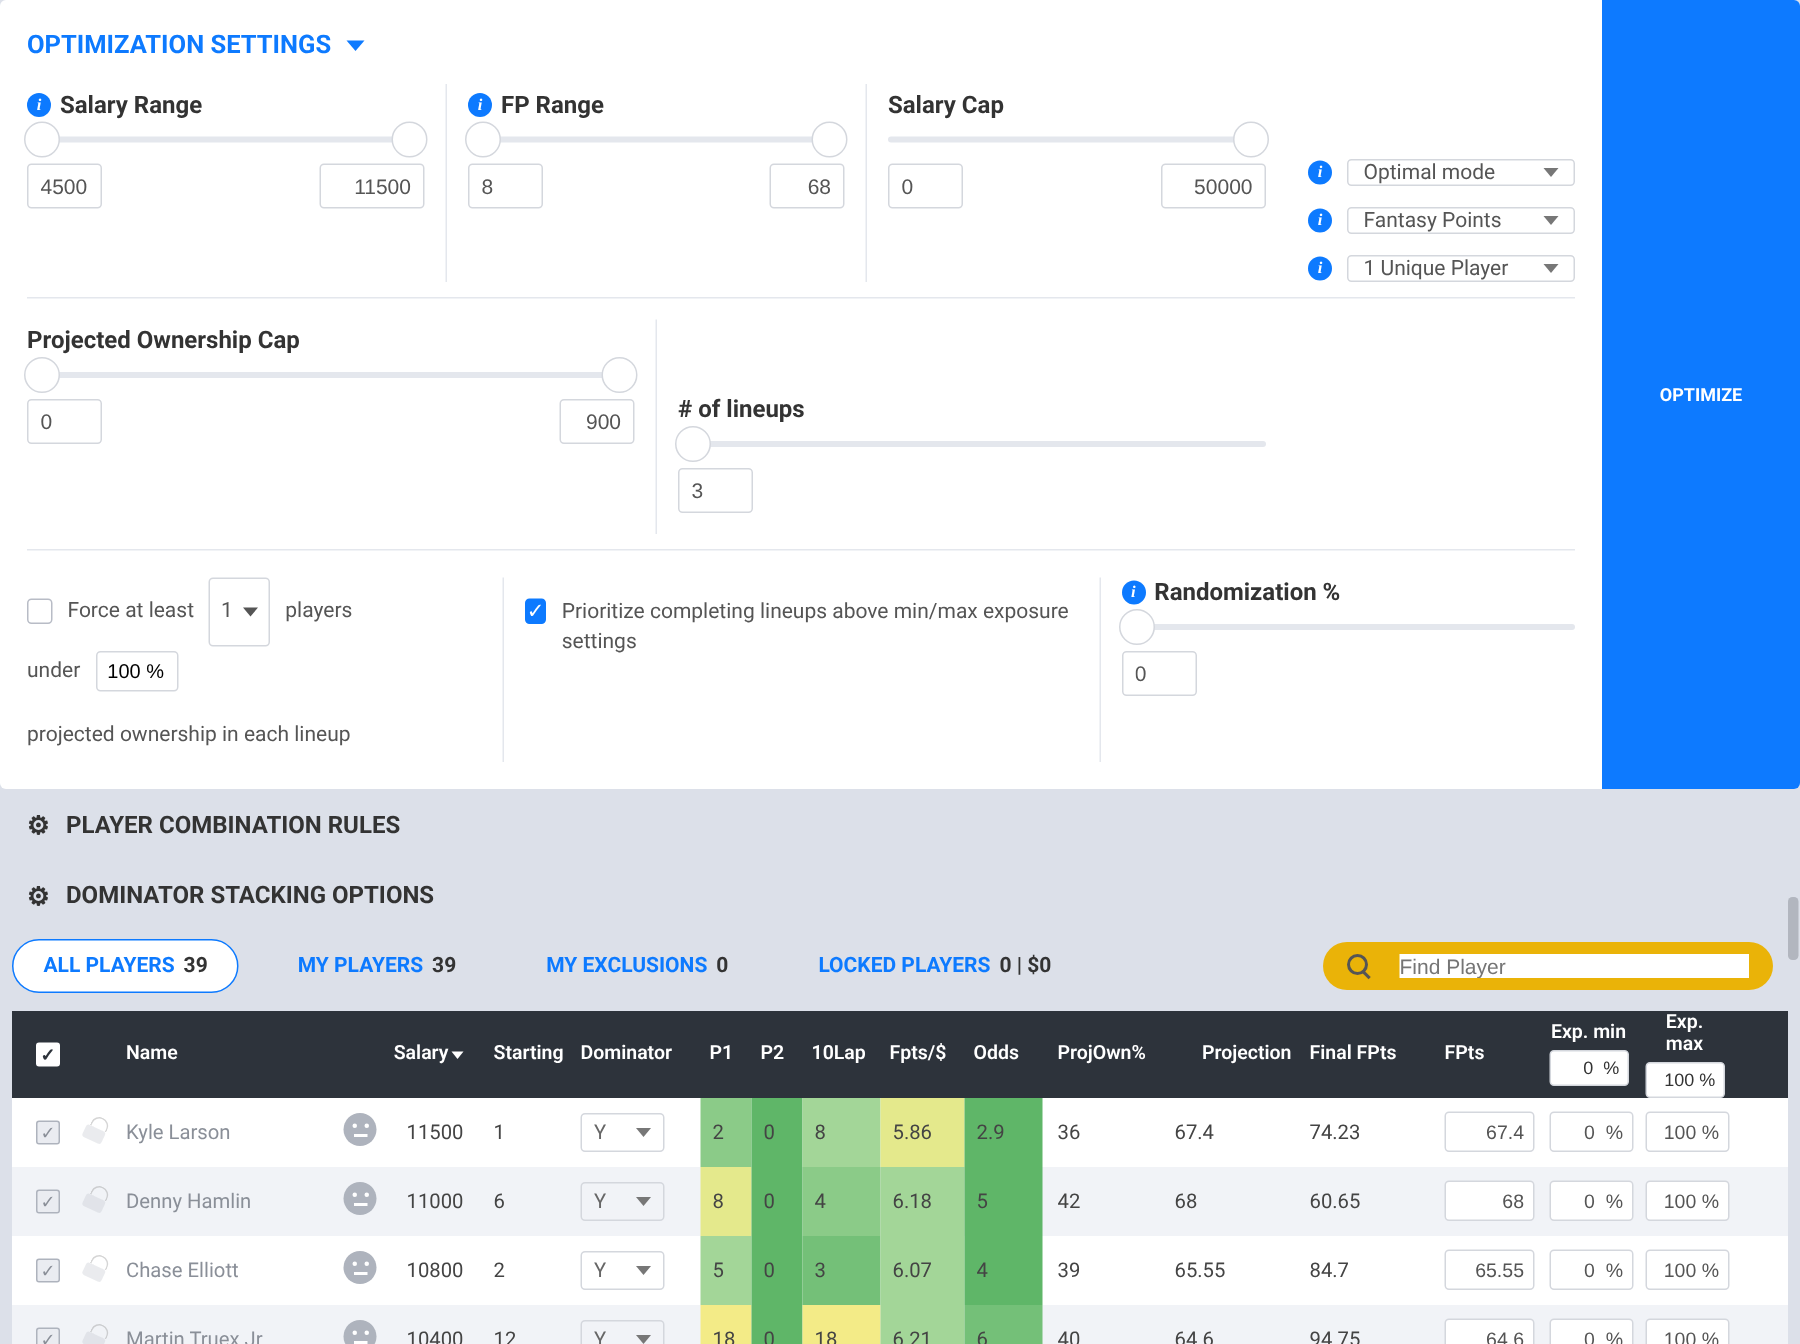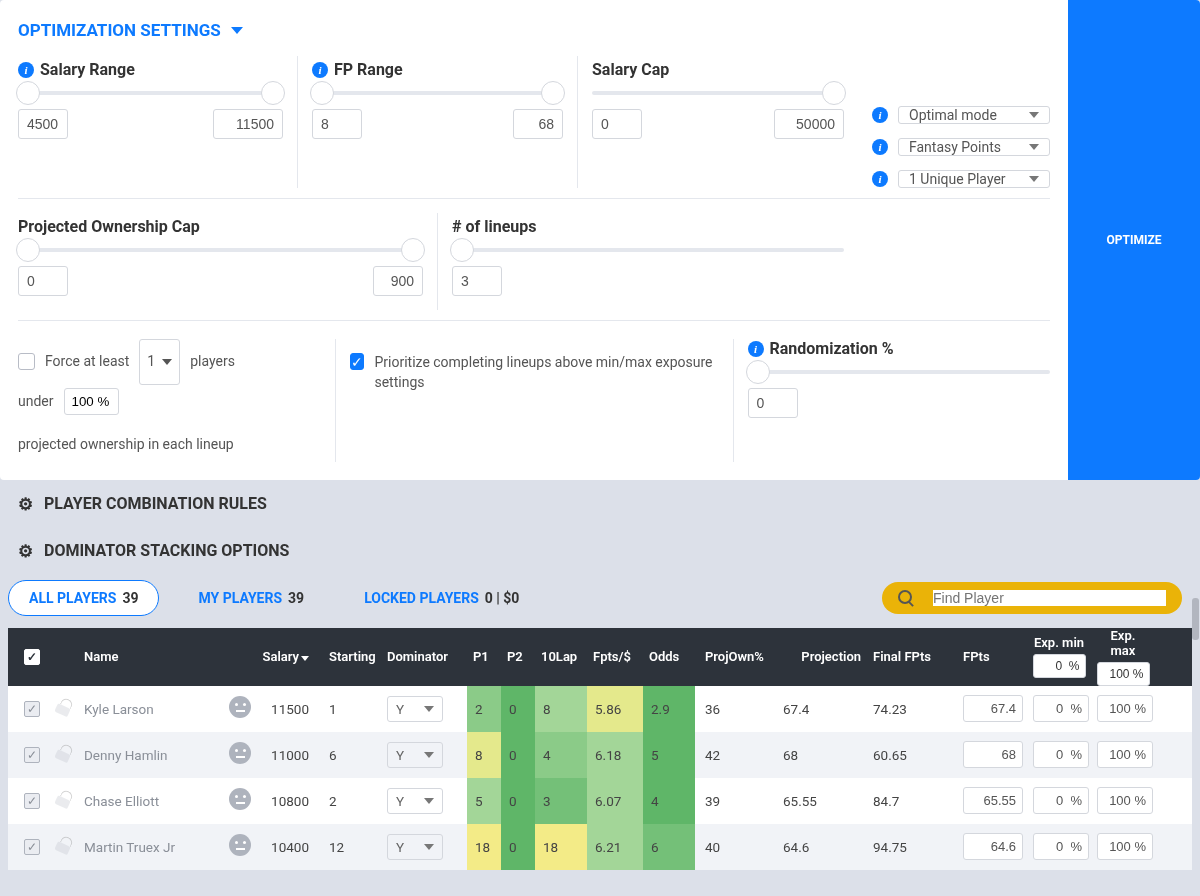--- a/index.html
+++ b/index.html
@@ -181,21 +181,21 @@
           </div>
         <div class="slider-track">
             <div class="slider-thumb" style="left:-2px;"></div>
             <div class="slider-thumb" style="right:-2px;"></div>
           </div>
         <div class="range-inputs">
           <input class="num-input sm" value="0" style="">
           <input class="num-input sm right" value="900" style="">
         </div>
       </div>
-      <div class="setting-block pad-l" style="width:420px;border-right:none;">
+      <div class="setting-block pad-l" style="width:420px;border-right:none;margin-top:46px;">
         <div class="setting-label">
             <span># of lineups</span>
           </div>
         <div class="slider-track">
             <div class="slider-thumb" style="left:-2px;"></div>
           </div>
         <input class="num-input sm" value="3" style="">
       </div>
     </div>
 
@@ -242,20 +242,21 @@
   <span>PLAYER COMBINATION RULES</span>
 </div>
 <div class="sub-section">
   <span class="gear-icon"></span>
   <span>DOMINATOR STACKING OPTIONS</span>
 </div>
 
 <div class="tabs-row">
   <div class="tab-pill active"><span>ALL PLAYERS</span><span class="tab-count">39</span></div>
   <div class="tab-pill"><span>MY PLAYERS</span><span class="tab-count">39</span></div>
+  <div class="tab-pill"><span>MY EXCLUSIONS</span><span class="tab-count">0</span></div>
   <div class="tab-pill"><span>LOCKED PLAYERS</span><span class="tab-count">0 | $0</span></div>
   <div class="search-box">
     <span class="search-icon"></span>
     <input class="search-input" placeholder="Find Player" style="">
   </div>
 </div>
 
 <div class="table-wrap">
   <div class="thead">
     <div class="th col-chk"><span class="chk-box" style="background:#fff;border-color:#fff;color:#2d333b;">✓</span></div>

